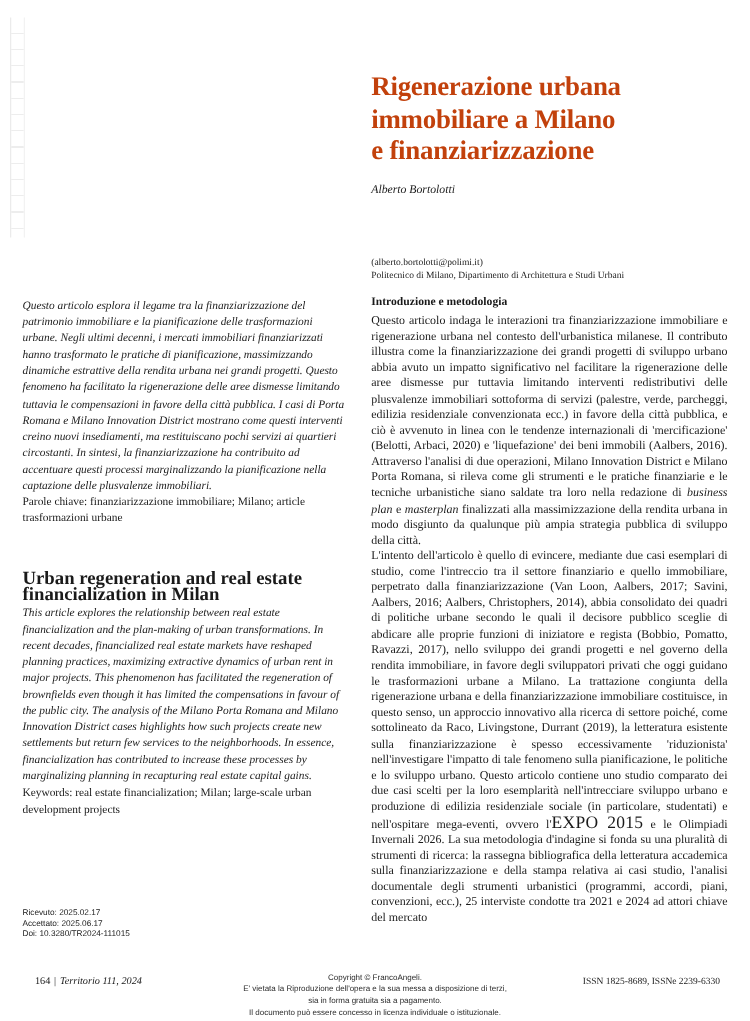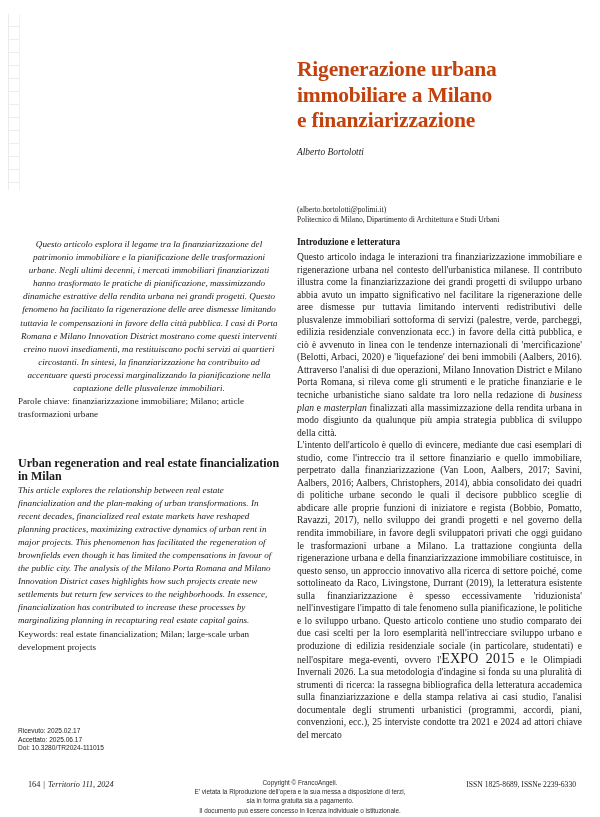--- a/index.html
+++ b/index.html
@@ -47,36 +47,36 @@
     position: absolute;
     left: 18px;
     top: 238px;
     width: 262px;
   }
 
   .abstract-it {
     font-style: italic;
     font-size: 9.1px;
     line-height: 13.1px;
-    text-align: center;
+    text-align: left;
     margin: 0;
   }
   .keywords-it {
     font-style: normal;
     font-size: 9.1px;
     line-height: 13.1px;
     margin: 0;
   }
 
   .en-block {
     margin-top: 36px;
   }
   .en-title {
     font-weight: bold;
-    font-size: 12px;
+    font-size: 15px;
     line-height: 13.1px;
     margin: 0;
   }
   .abstract-en {
     font-style: italic;
     font-size: 9.1px;
     line-height: 13.1px;
     margin: 0;
   }
   .keywords-en {
@@ -238,21 +238,21 @@
       <span class="ln">e finanziarizzazione</span>
     </h1>
     <p class="author">Alberto Bortolotti</p>
   </div>
 
   <div class="affiliation">
     <div>(alberto.bortolotti@polimi.it)</div>
     <div>Politecnico di Milano, Dipartimento di Architettura e Studi Urbani</div>
   </div>
 
-  <div class="section-head">Introduzione e letteratura</div>
+  <div class="section-head">Introduzione e metodologia</div>
 
   <div class="body-text">
     <p><span>Questo articolo indaga le interazioni tra finanziarizzazione immobiliare e rigenerazione urbana nel contesto dell'urbanistica milanese. Il contributo illustra come la finanziarizzazione dei grandi progetti di sviluppo urbano abbia avuto un impatto significativo nel facilitare la rigenerazione delle aree dismesse pur tuttavia limitando interventi redistributivi delle plusvalenze immobiliari sottoforma di servizi (palestre, verde, parcheggi, edilizia residenziale convenzionata ecc.) in favore della città pubblica, e ciò è avvenuto in linea con le tendenze internazionali di 'mercificazione' (Belotti, Arbaci, 2020) e 'liquefazione' dei beni immobili (Aalbers, 2016). Attraverso l'analisi di due operazioni, Milano Innovation District e Milano Porta Romana, si rileva come gli strumenti e le pratiche finanziarie e le tecniche urbanistiche siano saldate tra loro nella redazione di </span><span class="it">business plan</span><span> e </span><span class="it">masterplan</span><span> finalizzati alla massimizzazione della rendita urbana in modo disgiunto da qualunque più ampia strategia pubblica di sviluppo della città.</span></p>
     <p><span>L'intento dell'articolo è quello di evincere, mediante due casi esemplari di studio, come l'intreccio tra il settore finanziario e quello immobiliare, perpetrato dalla finanziarizzazione (Van Loon, Aalbers, 2017; Savini, Aalbers, 2016; Aalbers, Christophers, 2014), abbia consolidato dei quadri di politiche urbane secondo le quali il decisore pubblico sceglie di abdicare alle proprie funzioni di iniziatore e regista (Bobbio, Pomatto, Ravazzi, 2017), nello sviluppo dei grandi progetti e nel governo della rendita immobiliare, in favore degli sviluppatori privati che oggi guidano le trasformazioni urbane a Milano. La trattazione congiunta della rigenerazione urbana e della finanziarizzazione immobiliare costituisce, in questo senso, un approccio innovativo alla ricerca di settore poiché, come sottolineato da Raco, Livingstone, Durrant (2019), la letteratura esistente sulla finanziarizzazione è spesso eccessivamente 'riduzionista' nell'investigare l'impatto di tale fenomeno sulla pianificazione, le politiche e lo sviluppo urbano. Questo articolo contiene uno studio comparato dei due casi scelti per la loro esemplarità nell'intrecciare sviluppo urbano e produzione di edilizia residenziale sociale (in particolare, studentati) e nell'ospitare mega-eventi, ovvero l'</span><span class="smallcaps">EXPO 2015</span><span> e le Olimpiadi Invernali 2026. La sua metodologia d'indagine si fonda su una pluralità di strumenti di ricerca: la rassegna bibliografica della letteratura accademica sulla finanziarizzazione e della stampa relativa ai casi studio, l'analisi documentale degli strumenti urbanistici (programmi, accordi, piani, convenzioni, ecc.), 25 interviste condotte tra 2021 e 2024 ad attori chiave del mercato</span></p>
   </div>
 
   <div class="footer">
     <div class="footer-page">
       <span class="pg">164</span><span class="sep">|</span><span class="jt">Territorio  111, 2024</span>
     </div>

